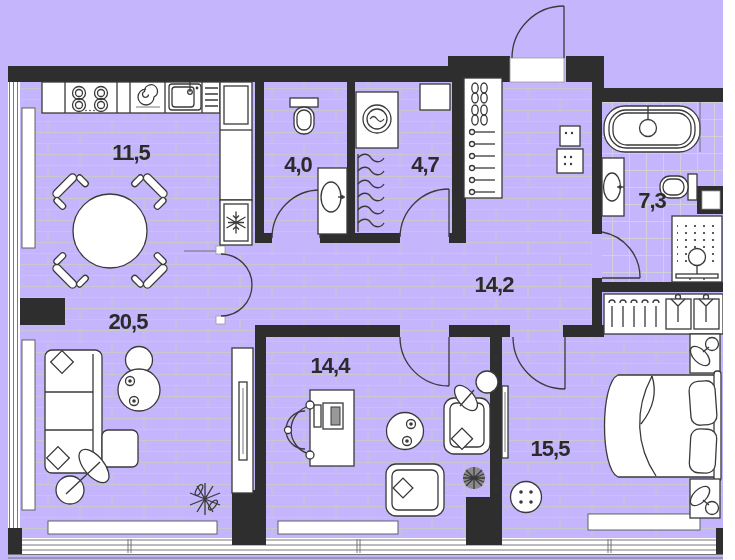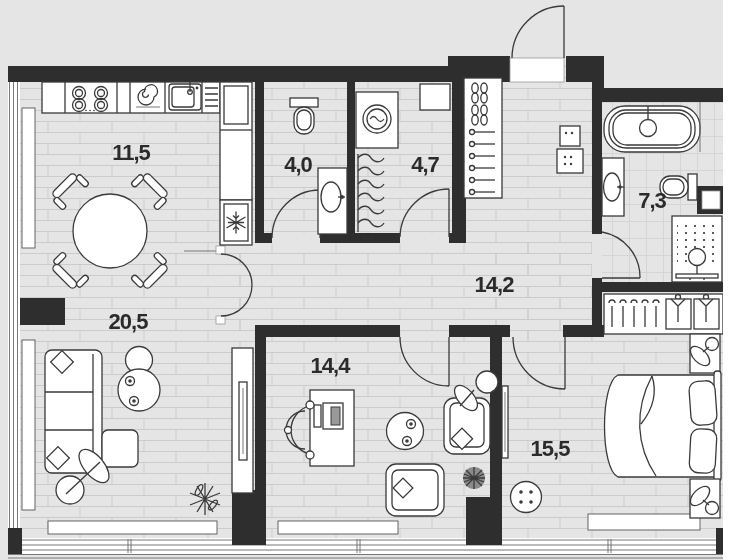--- a/index.html
+++ b/index.html
@@ -1,16 +1,16 @@
 <!DOCTYPE html>
 <html><head>
 <meta charset="utf-8">
 <style>
   html,body{margin:0;padding:0;background:#fff;}
-  #plan{position:relative;width:723px;height:560px;background:#e5e5e5;overflow:hidden;
+  #plan{position:relative;width:723px;height:560px;background:#c4b5fd;overflow:hidden;
         font-family:"Liberation Sans",sans-serif;text-align:right;}
   svg{position:absolute;left:0;top:0;}
   .wall{fill:#2e2e2e;stroke:none;}
   .f{fill:#fff;stroke:#3a3a3a;stroke-width:1.3;}
   .s{fill:none;stroke:#3a3a3a;stroke-width:1.3;}
   .thin{fill:none;stroke:#6a6a6a;stroke-width:0.9;}
   .jamb{fill:#fff;stroke:#9a9a9a;stroke-width:0.8;}
   .rad{fill:#fff;stroke:#555;stroke-width:0.9;}
   .dk{fill:#3a3a3a;stroke:none;}
   text.lbl{font-family:"Liberation Sans",sans-serif;font-weight:bold;font-size:22px;

